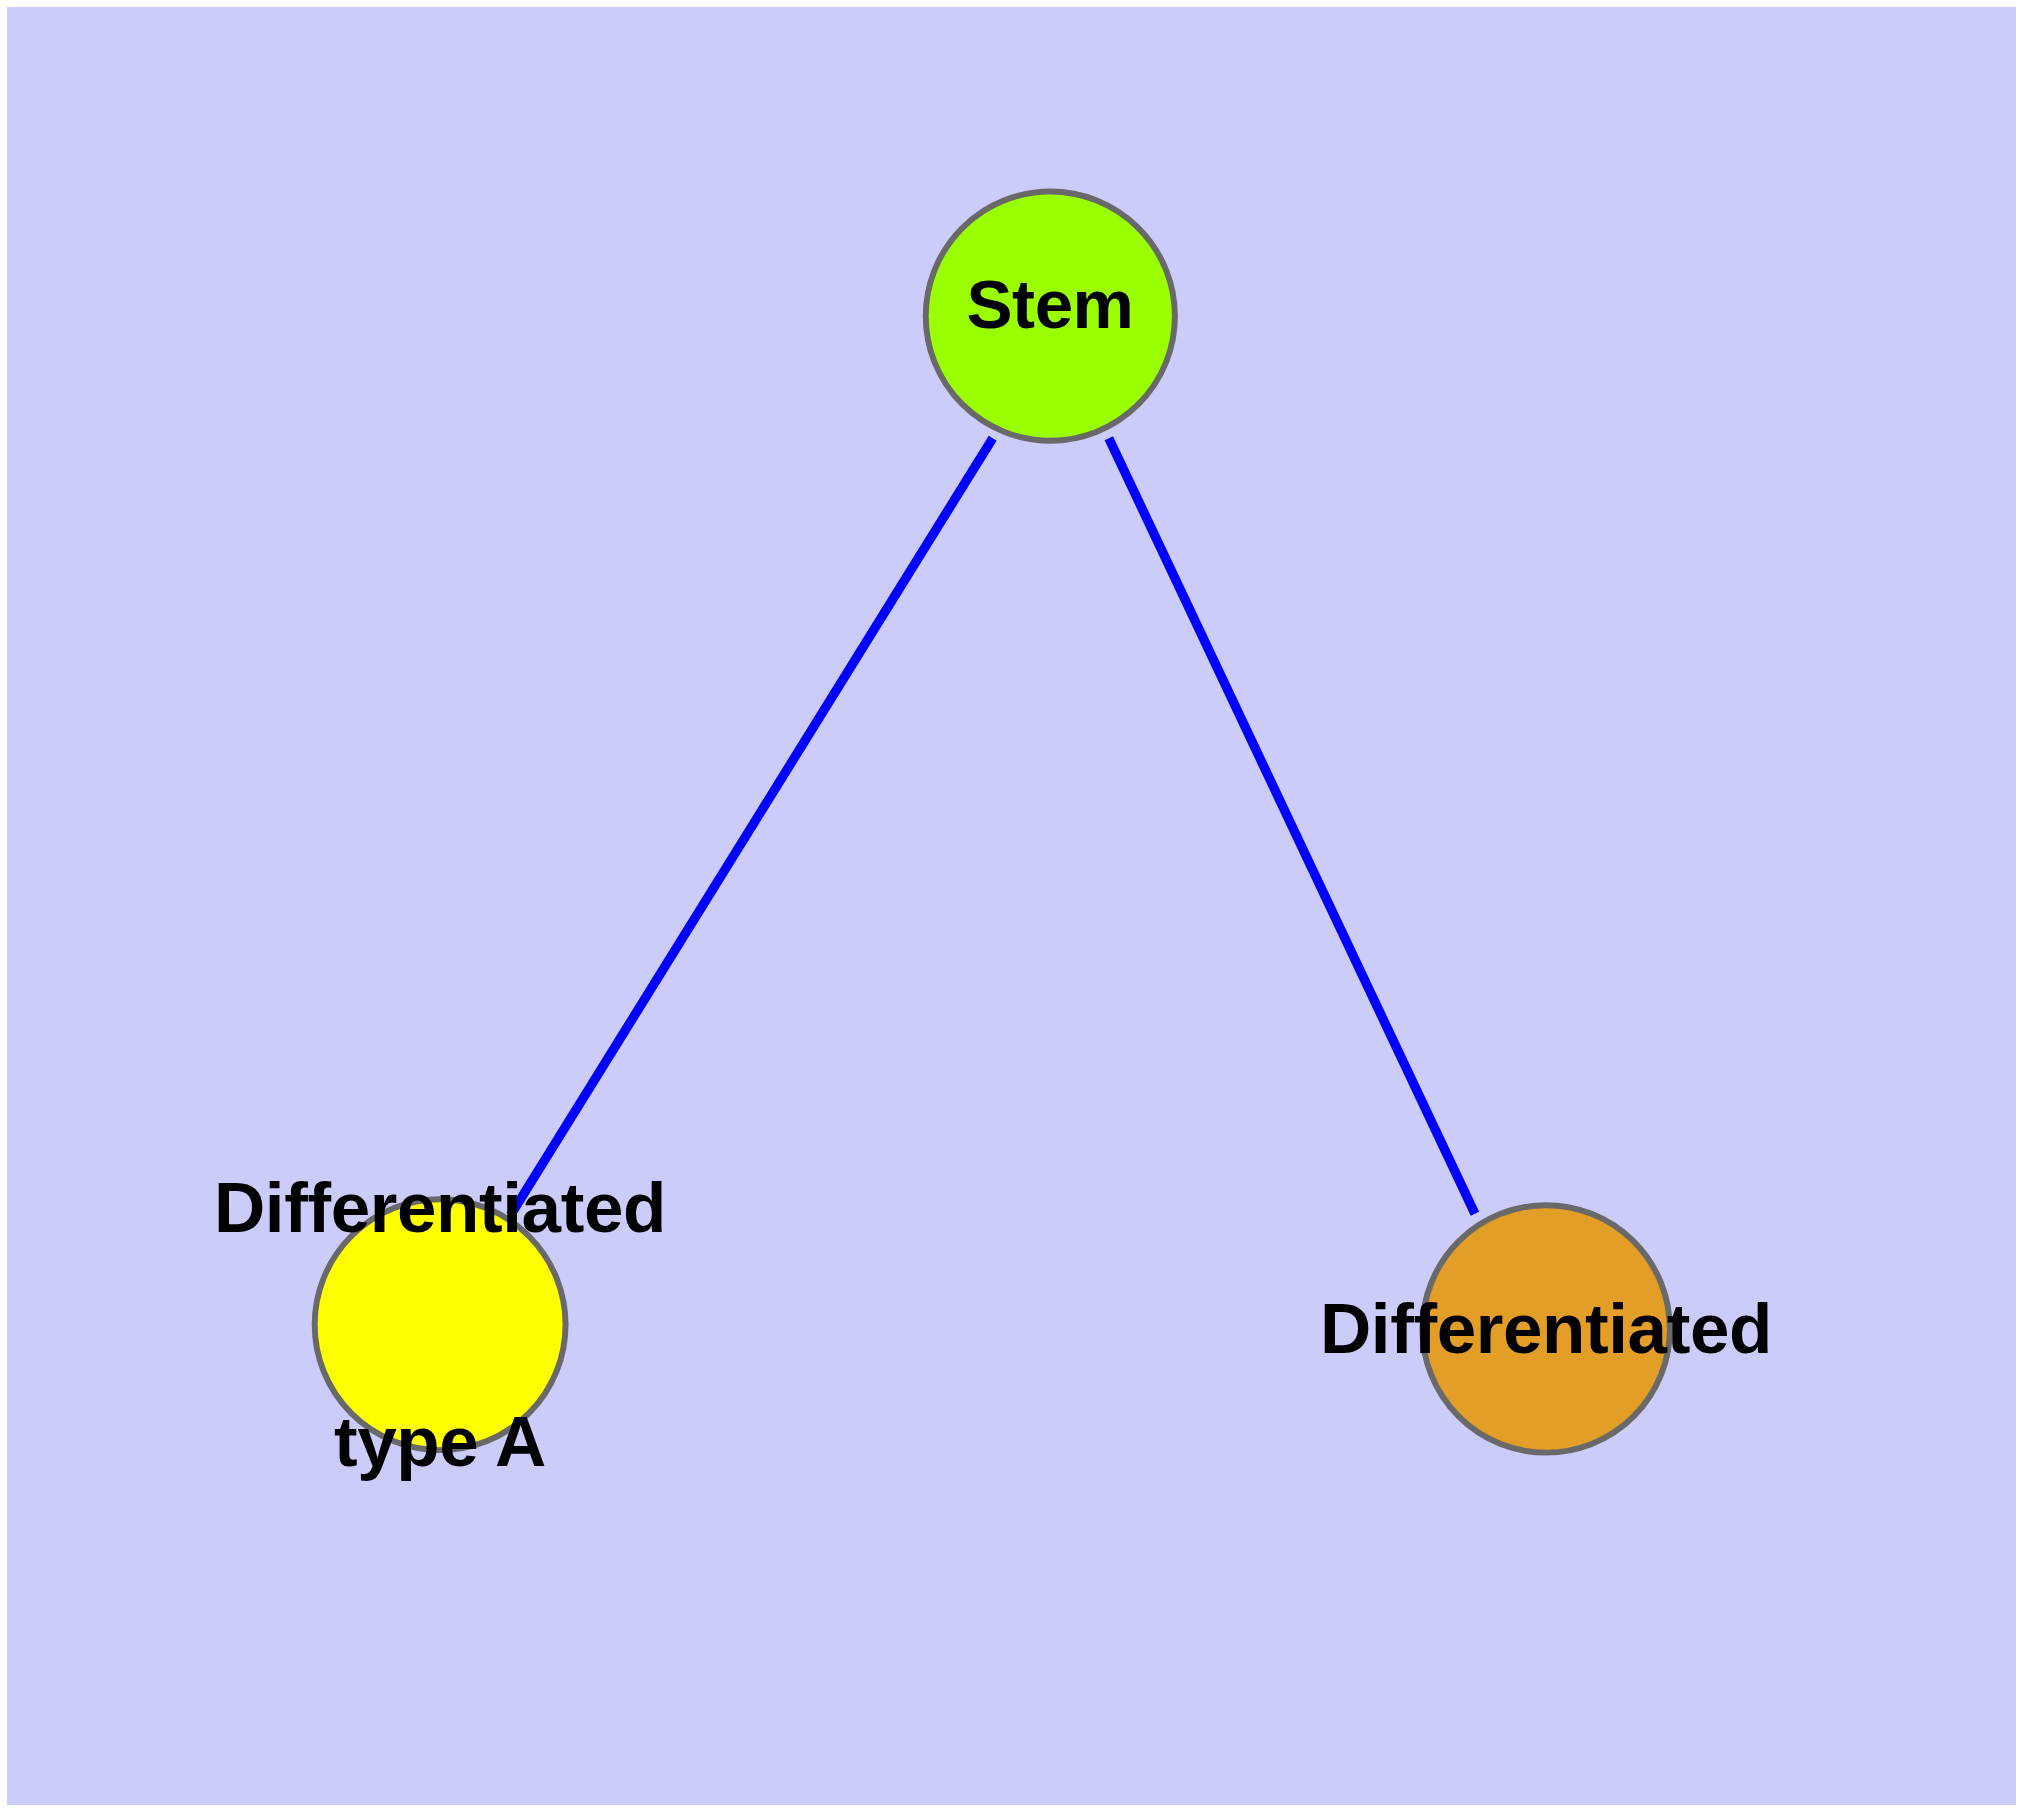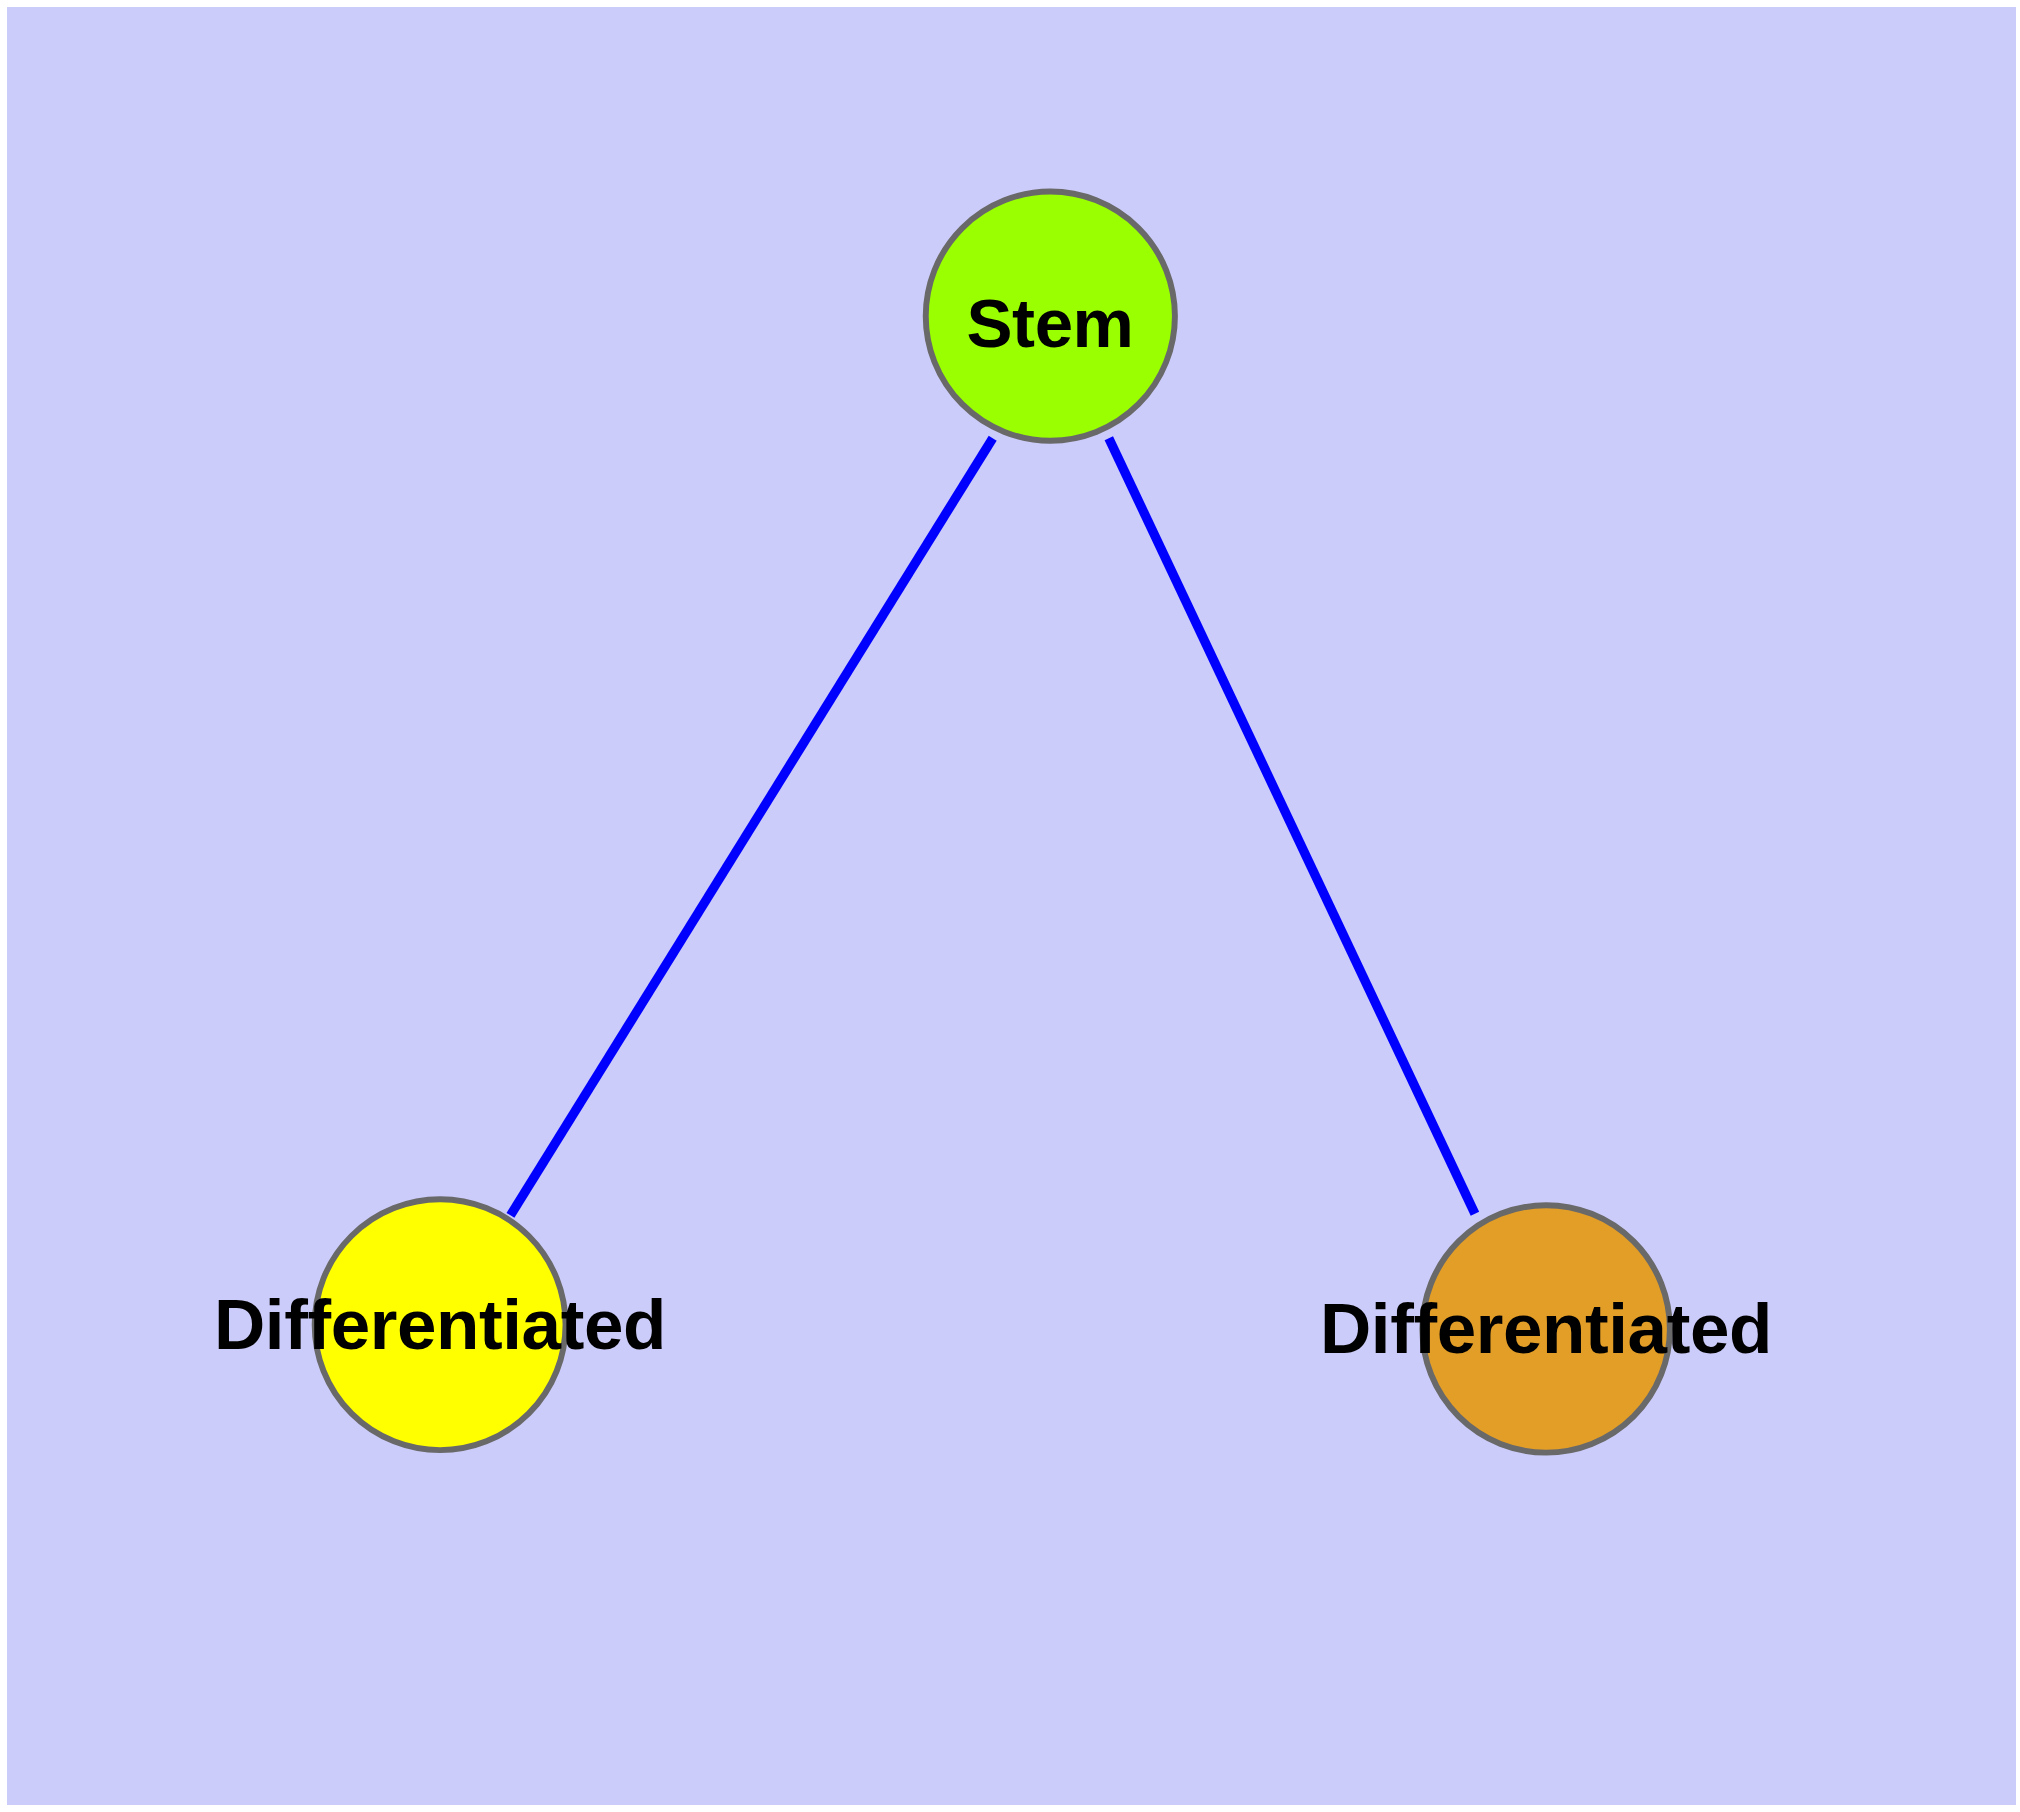--- a/index.html
+++ b/index.html
@@ -81,26 +81,27 @@
       <line x1="1308" y1="517" x2="1740" y2="1432" stroke="#0000ff" stroke-width="11" stroke-linecap="butt"></line>
     </g>
 
     <g>
       <circle cx="1239" cy="373" r="147" fill="#9aff00" stroke="#696969" stroke-width="7"></circle>
       <circle cx="519" cy="1563" r="148" fill="#ffff00" stroke="#696969" stroke-width="7"></circle>
       <circle cx="1824" cy="1568" r="146" fill="#e39e28" stroke="#696969" stroke-width="7"></circle>
     </g>
   </svg>
 
-  <div class="node-label" id="label-stem" style="left: 1050px; top: 324px;">
+  <div class="node-label" id="label-stem" style="left: 1050px; top: 305px;">
     <div>Stem</div>
   </div>
 
   <div class="node-label" id="label-diffA" style="left: 440px; top: 1325px;">
     <div>Differentiated</div>
+    <div>type A</div>
   </div>
 
   <div class="node-label" id="label-diffB" style="left: 1546px; top: 1329px;">
     <div>Differentiated</div>
   </div>
 
 </div>
 
 
 </body></html>

